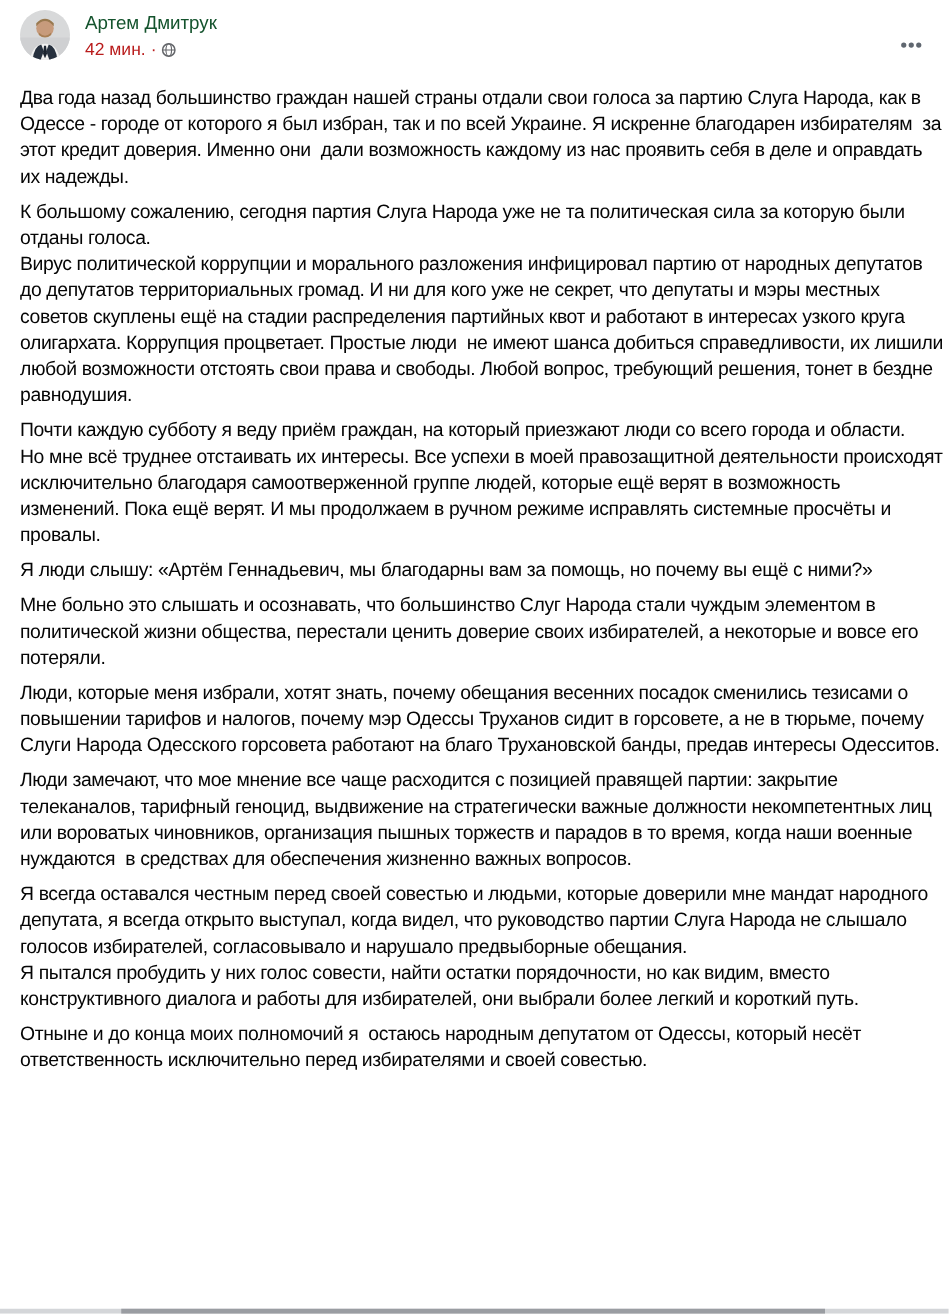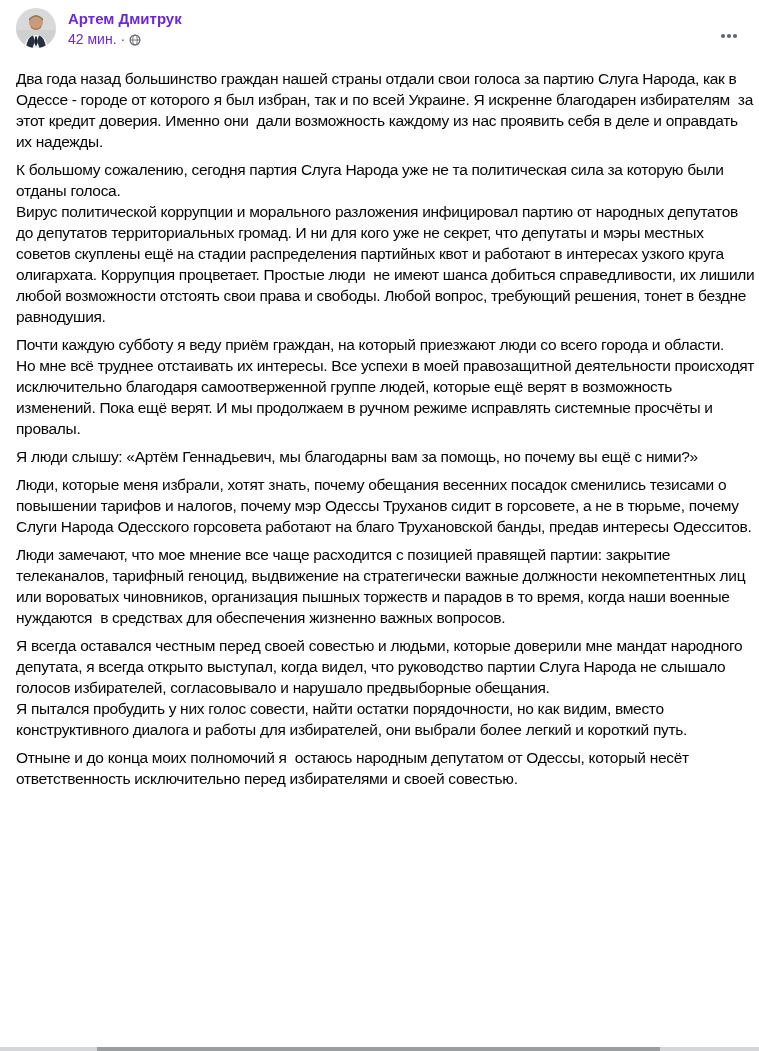--- a/index.html
+++ b/index.html
@@ -23,32 +23,32 @@
     width: 40px; height: 40px;
     border-radius: 50%;
     overflow: hidden;
     flex: 0 0 auto;
     cursor: pointer;
   }
   .avatar svg { display: block; width: 40px; height: 40px; }
   .header-text { margin-left: 12px; flex: 1 1 auto; padding-top: 1px; }
   .author-name {
     font-size: 15px;
-    font-weight: bold;
-    color: #6d28d9;
+    font-weight: normal;
+    color: #14532d;
     line-height: 20px;
     cursor: pointer;
   }
   .post-meta {
     display: flex;
     align-items: center;
     gap: 4px;
     margin-top: 1px;
     font-size: 14px;
-    color: #6d28d9;
+    color: #b91c1c;
     line-height: 19px;
   }
   .post-meta .globe { display: inline-flex; margin-top: 1px; }
   .options-button {
     flex: 0 0 auto;
     margin-top: 14px;
     padding: 4px;
     border: none;
     background: transparent;
     cursor: pointer;
@@ -130,20 +130,21 @@
 
   </div>
 
   <div class="post-body">
     <p>Два года назад большинство граждан нашей страны отдали свои голоса за партию Слуга Народа, как в Одессе - городе от которого я был избран, так и по всей Украине. Я искренне благодарен избирателям  за этот кредит доверия. Именно они  дали возможность каждому из нас проявить себя в деле и оправдать их надежды.</p>
     <p>К большому сожалению, сегодня партия Слуга Народа уже не та политическая сила за которую были отданы голоса.
 Вирус политической коррупции и морального разложения инфицировал партию от народных депутатов до депутатов территориальных громад. И ни для кого уже не секрет, что депутаты и мэры местных советов скуплены ещё на стадии распределения партийных квот и работают в интересах узкого круга олигархата. Коррупция процветает. Простые люди  не имеют шанса добиться справедливости, их лишили любой возможности отстоять свои права и свободы. Любой вопрос, требующий решения, тонет в бездне равнодушия.</p>
     <p>Почти каждую субботу я веду приём граждан, на который приезжают люди со всего города и области.
 Но мне всё труднее отстаивать их интересы. Все успехи в моей правозащитной деятельности происходят исключительно благодаря самоотверженной группе людей, которые ещё верят в возможность изменений. Пока ещё верят. И мы продолжаем в ручном режиме исправлять системные просчёты и провалы.</p>
     <p>Я люди слышу: «Артём Геннадьевич, мы благодарны вам за помощь, но почему вы ещё с ними?»</p>
+    <p>Мне больно это слышать и осознавать, что большинство Слуг Народа стали чуждым элементом в политической жизни общества, перестали ценить доверие своих избирателей, а некоторые и вовсе его потеряли.</p>
     <p>Люди, которые меня избрали, хотят знать, почему обещания весенних посадок сменились тезисами о повышении тарифов и налогов, почему мэр Одессы Труханов сидит в горсовете, а не в тюрьме, почему Слуги Народа Одесского горсовета работают на благо Трухановской банды, предав интересы Одесситов.</p>
     <p>Люди замечают, что мое мнение все чаще расходится с позицией правящей партии: закрытие телеканалов, тарифный геноцид, выдвижение на стратегически важные должности некомпетентных лиц или вороватых чиновников, организация пышных торжеств и парадов в то время, когда наши военные нуждаются  в средствах для обеспечения жизненно важных вопросов.</p>
     <p>Я всегда оставался честным перед своей совестью и людьми, которые доверили мне мандат народного депутата, я всегда открыто выступал, когда видел, что руководство партии Слуга Народа не слышало голосов избирателей, согласовывало и нарушало предвыборные обещания.
 Я пытался пробудить у них голос совести, найти остатки порядочности, но как видим, вместо конструктивного диалога и работы для избирателей, они выбрали более легкий и короткий путь.</p>
     <p>Отныне и до конца моих полномочий я  остаюсь народным депутатом от Одессы, который несёт ответственность исключительно перед избирателями и своей совестью.</p>
   </div>
 
   <div class="h-scrollbar">
     <div class="thumb"></div>
   </div>

